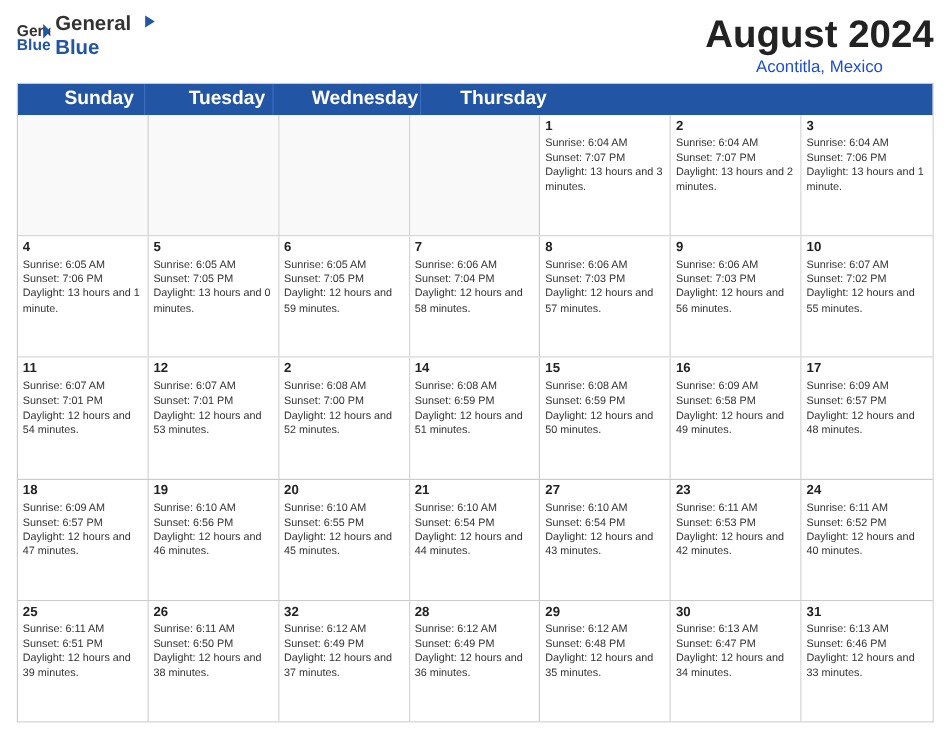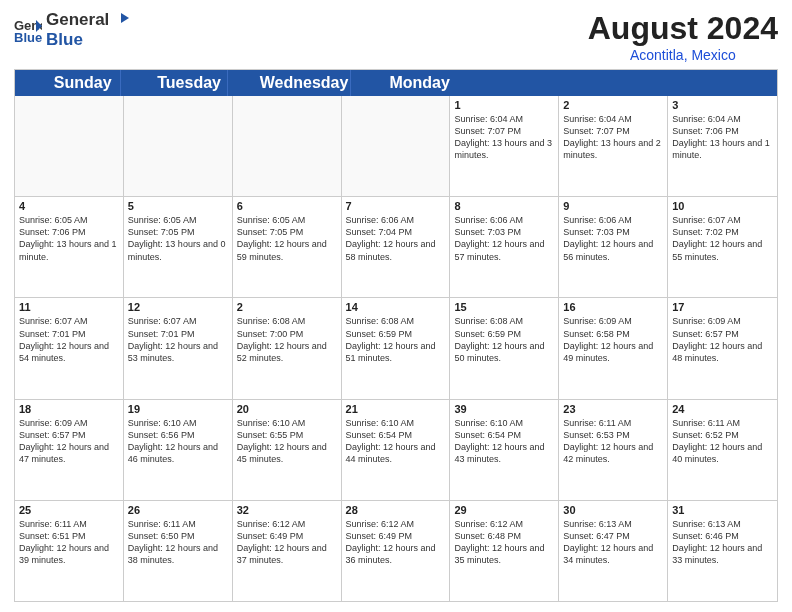--- a/index.html
+++ b/index.html
@@ -125,21 +125,21 @@
       <div class="month-year">August 2024</div>
       <div class="location">Acontitla, Mexico</div>
     </div>
   </div>
 
   <div class="calendar">
     <div class="cal-header">
     <div class="cal-header-cell">Sunday</div>
         <div class="cal-header-cell">Tuesday</div>
         <div class="cal-header-cell">Wednesday</div>
-        <div class="cal-header-cell">Monday</div>
+        <div class="cal-header-cell">Thursday</div>
       </div>
     <div class="cal-body">
     <div class="cal-row">
           <div class="cal-cell empty"></div>
           <div class="cal-cell empty"></div>
           <div class="cal-cell empty"></div>
           <div class="cal-cell empty"></div>
           <div class="cal-cell">
             <div class="day-num">1</div>
             <div class="day-info">Sunrise: 6:04 AM<br>Sunset: 7:07 PM<br>Daylight: 13 hours and 3 minutes.</div>
@@ -224,21 +224,21 @@
           </div>
           <div class="cal-cell">
             <div class="day-num">20</div>
             <div class="day-info">Sunrise: 6:10 AM<br>Sunset: 6:55 PM<br>Daylight: 12 hours and 45 minutes.</div>
           </div>
           <div class="cal-cell">
             <div class="day-num">21</div>
             <div class="day-info">Sunrise: 6:10 AM<br>Sunset: 6:54 PM<br>Daylight: 12 hours and 44 minutes.</div>
           </div>
           <div class="cal-cell">
-            <div class="day-num">39</div>
+            <div class="day-num">27</div>
             <div class="day-info">Sunrise: 6:10 AM<br>Sunset: 6:54 PM<br>Daylight: 12 hours and 43 minutes.</div>
           </div>
           <div class="cal-cell">
             <div class="day-num">23</div>
             <div class="day-info">Sunrise: 6:11 AM<br>Sunset: 6:53 PM<br>Daylight: 12 hours and 42 minutes.</div>
           </div>
           <div class="cal-cell">
             <div class="day-num">24</div>
             <div class="day-info">Sunrise: 6:11 AM<br>Sunset: 6:52 PM<br>Daylight: 12 hours and 40 minutes.</div>
           </div>

